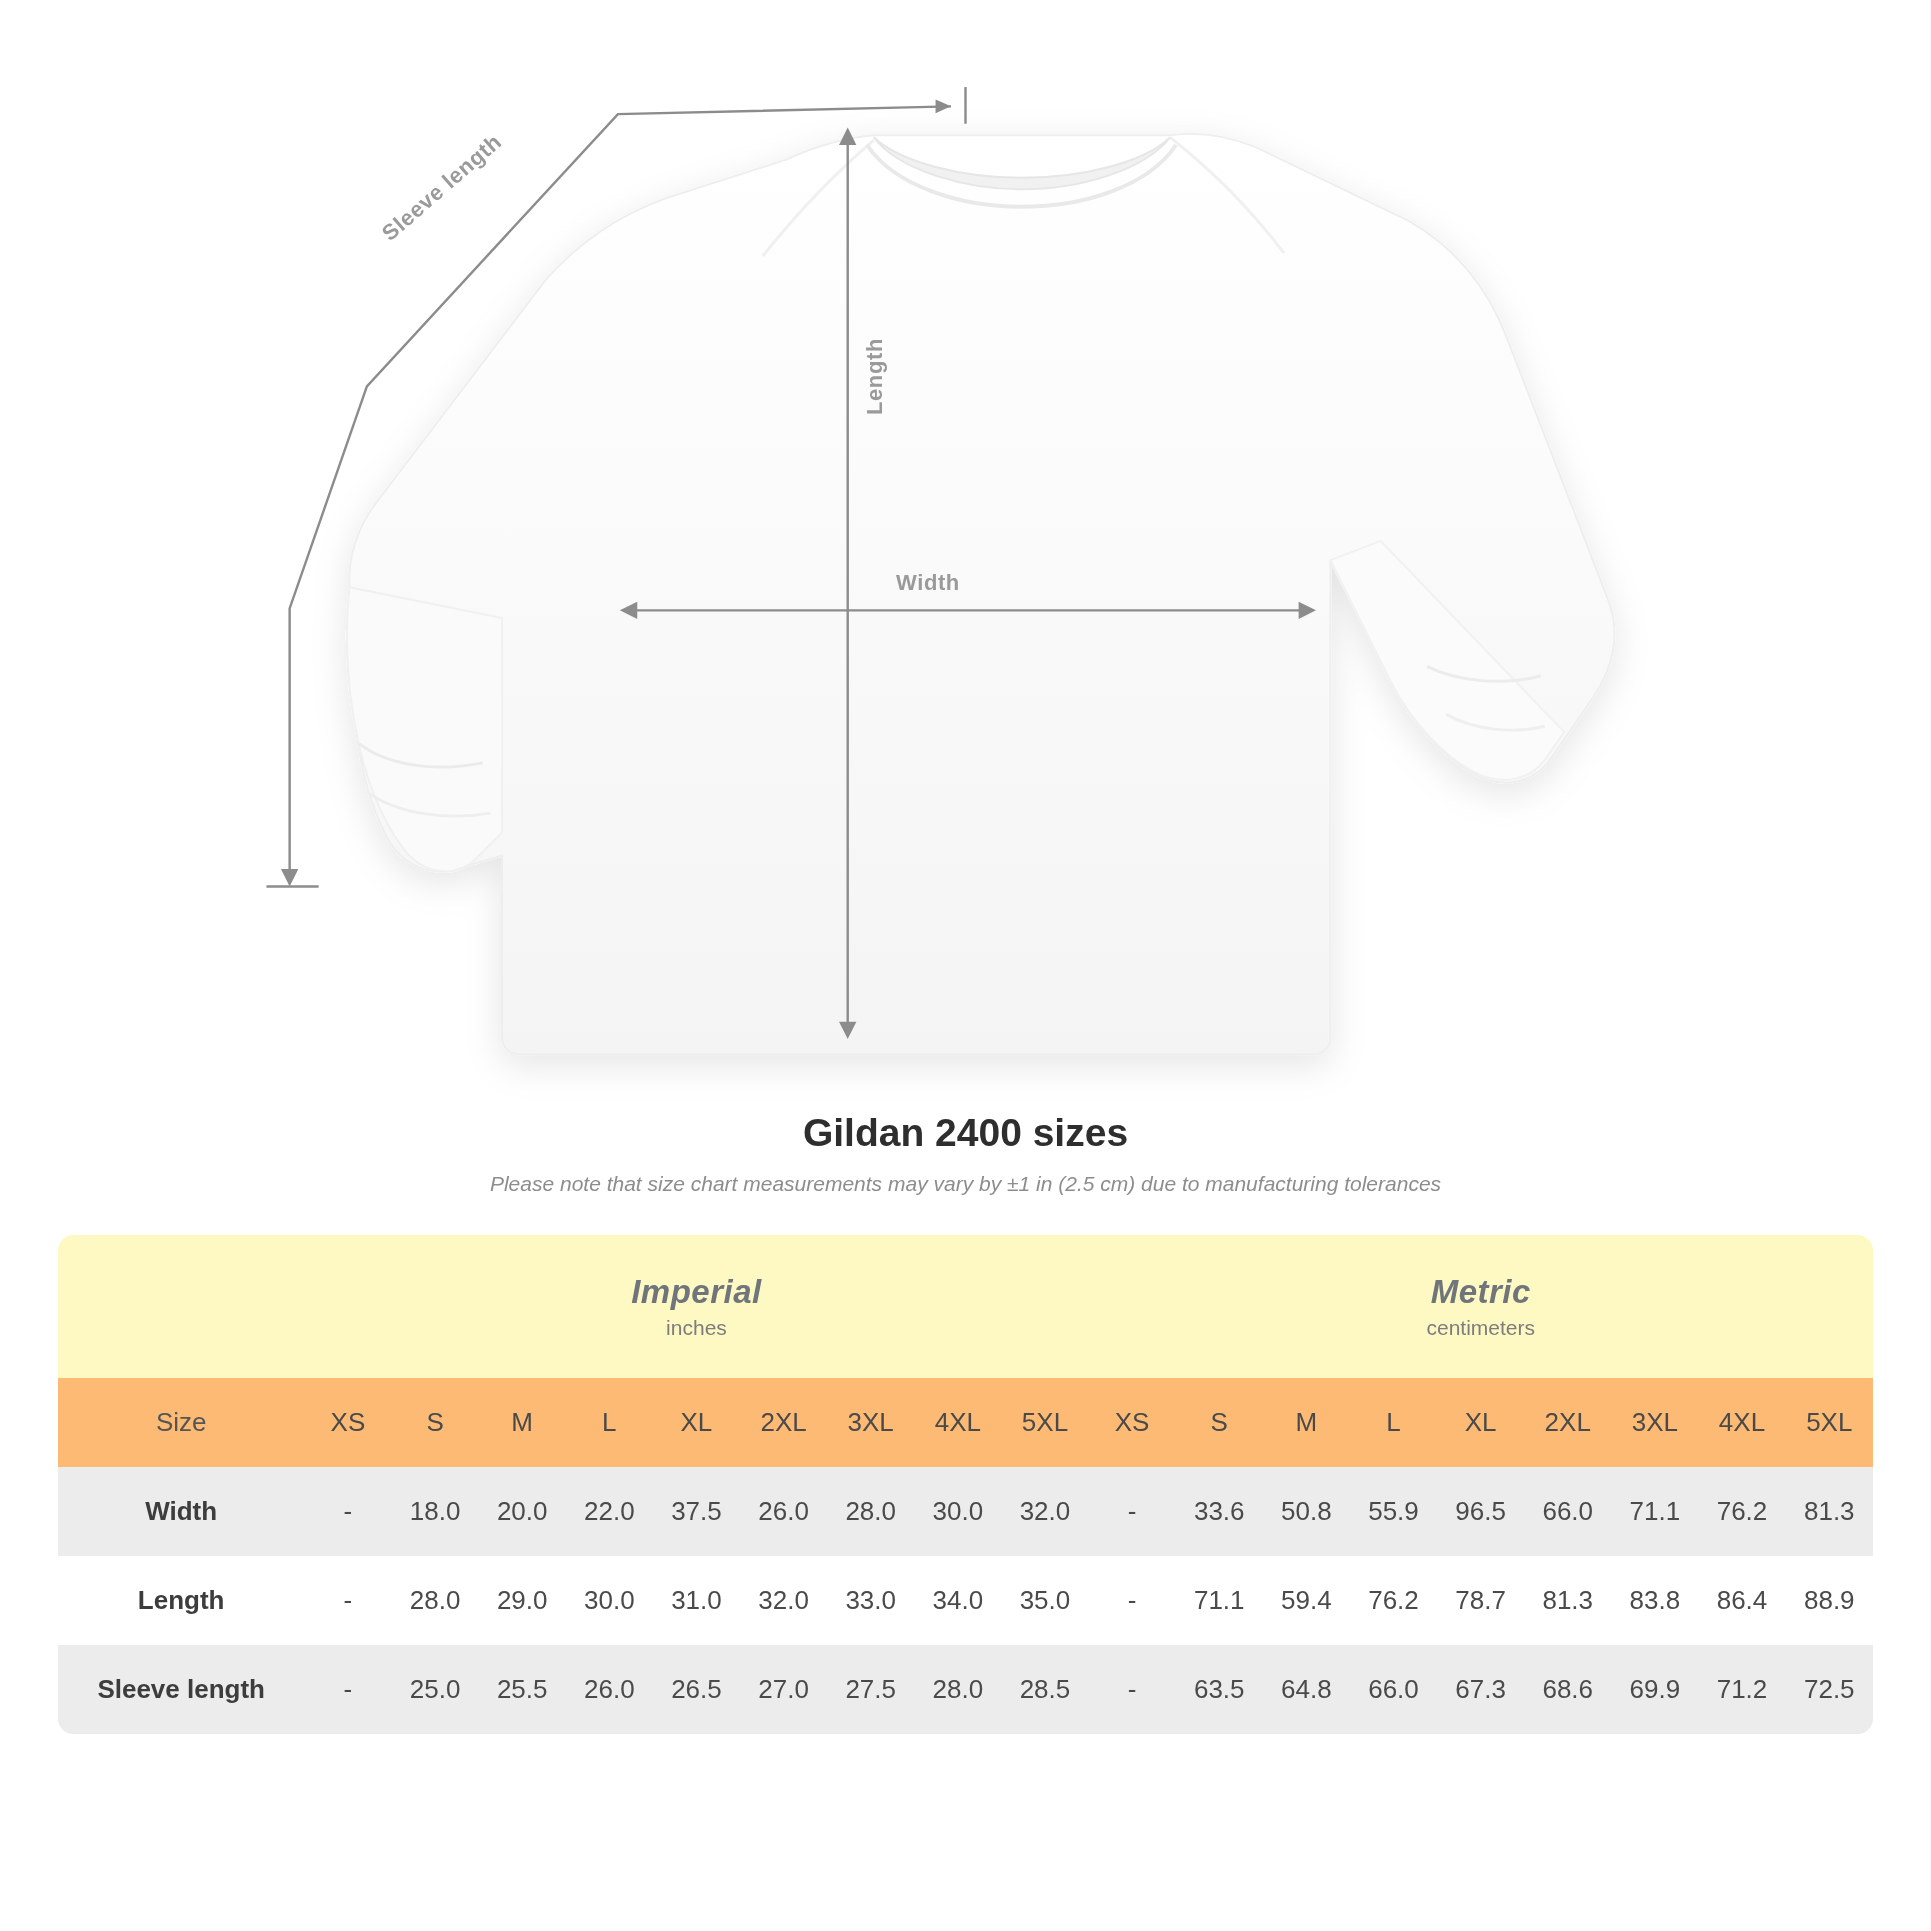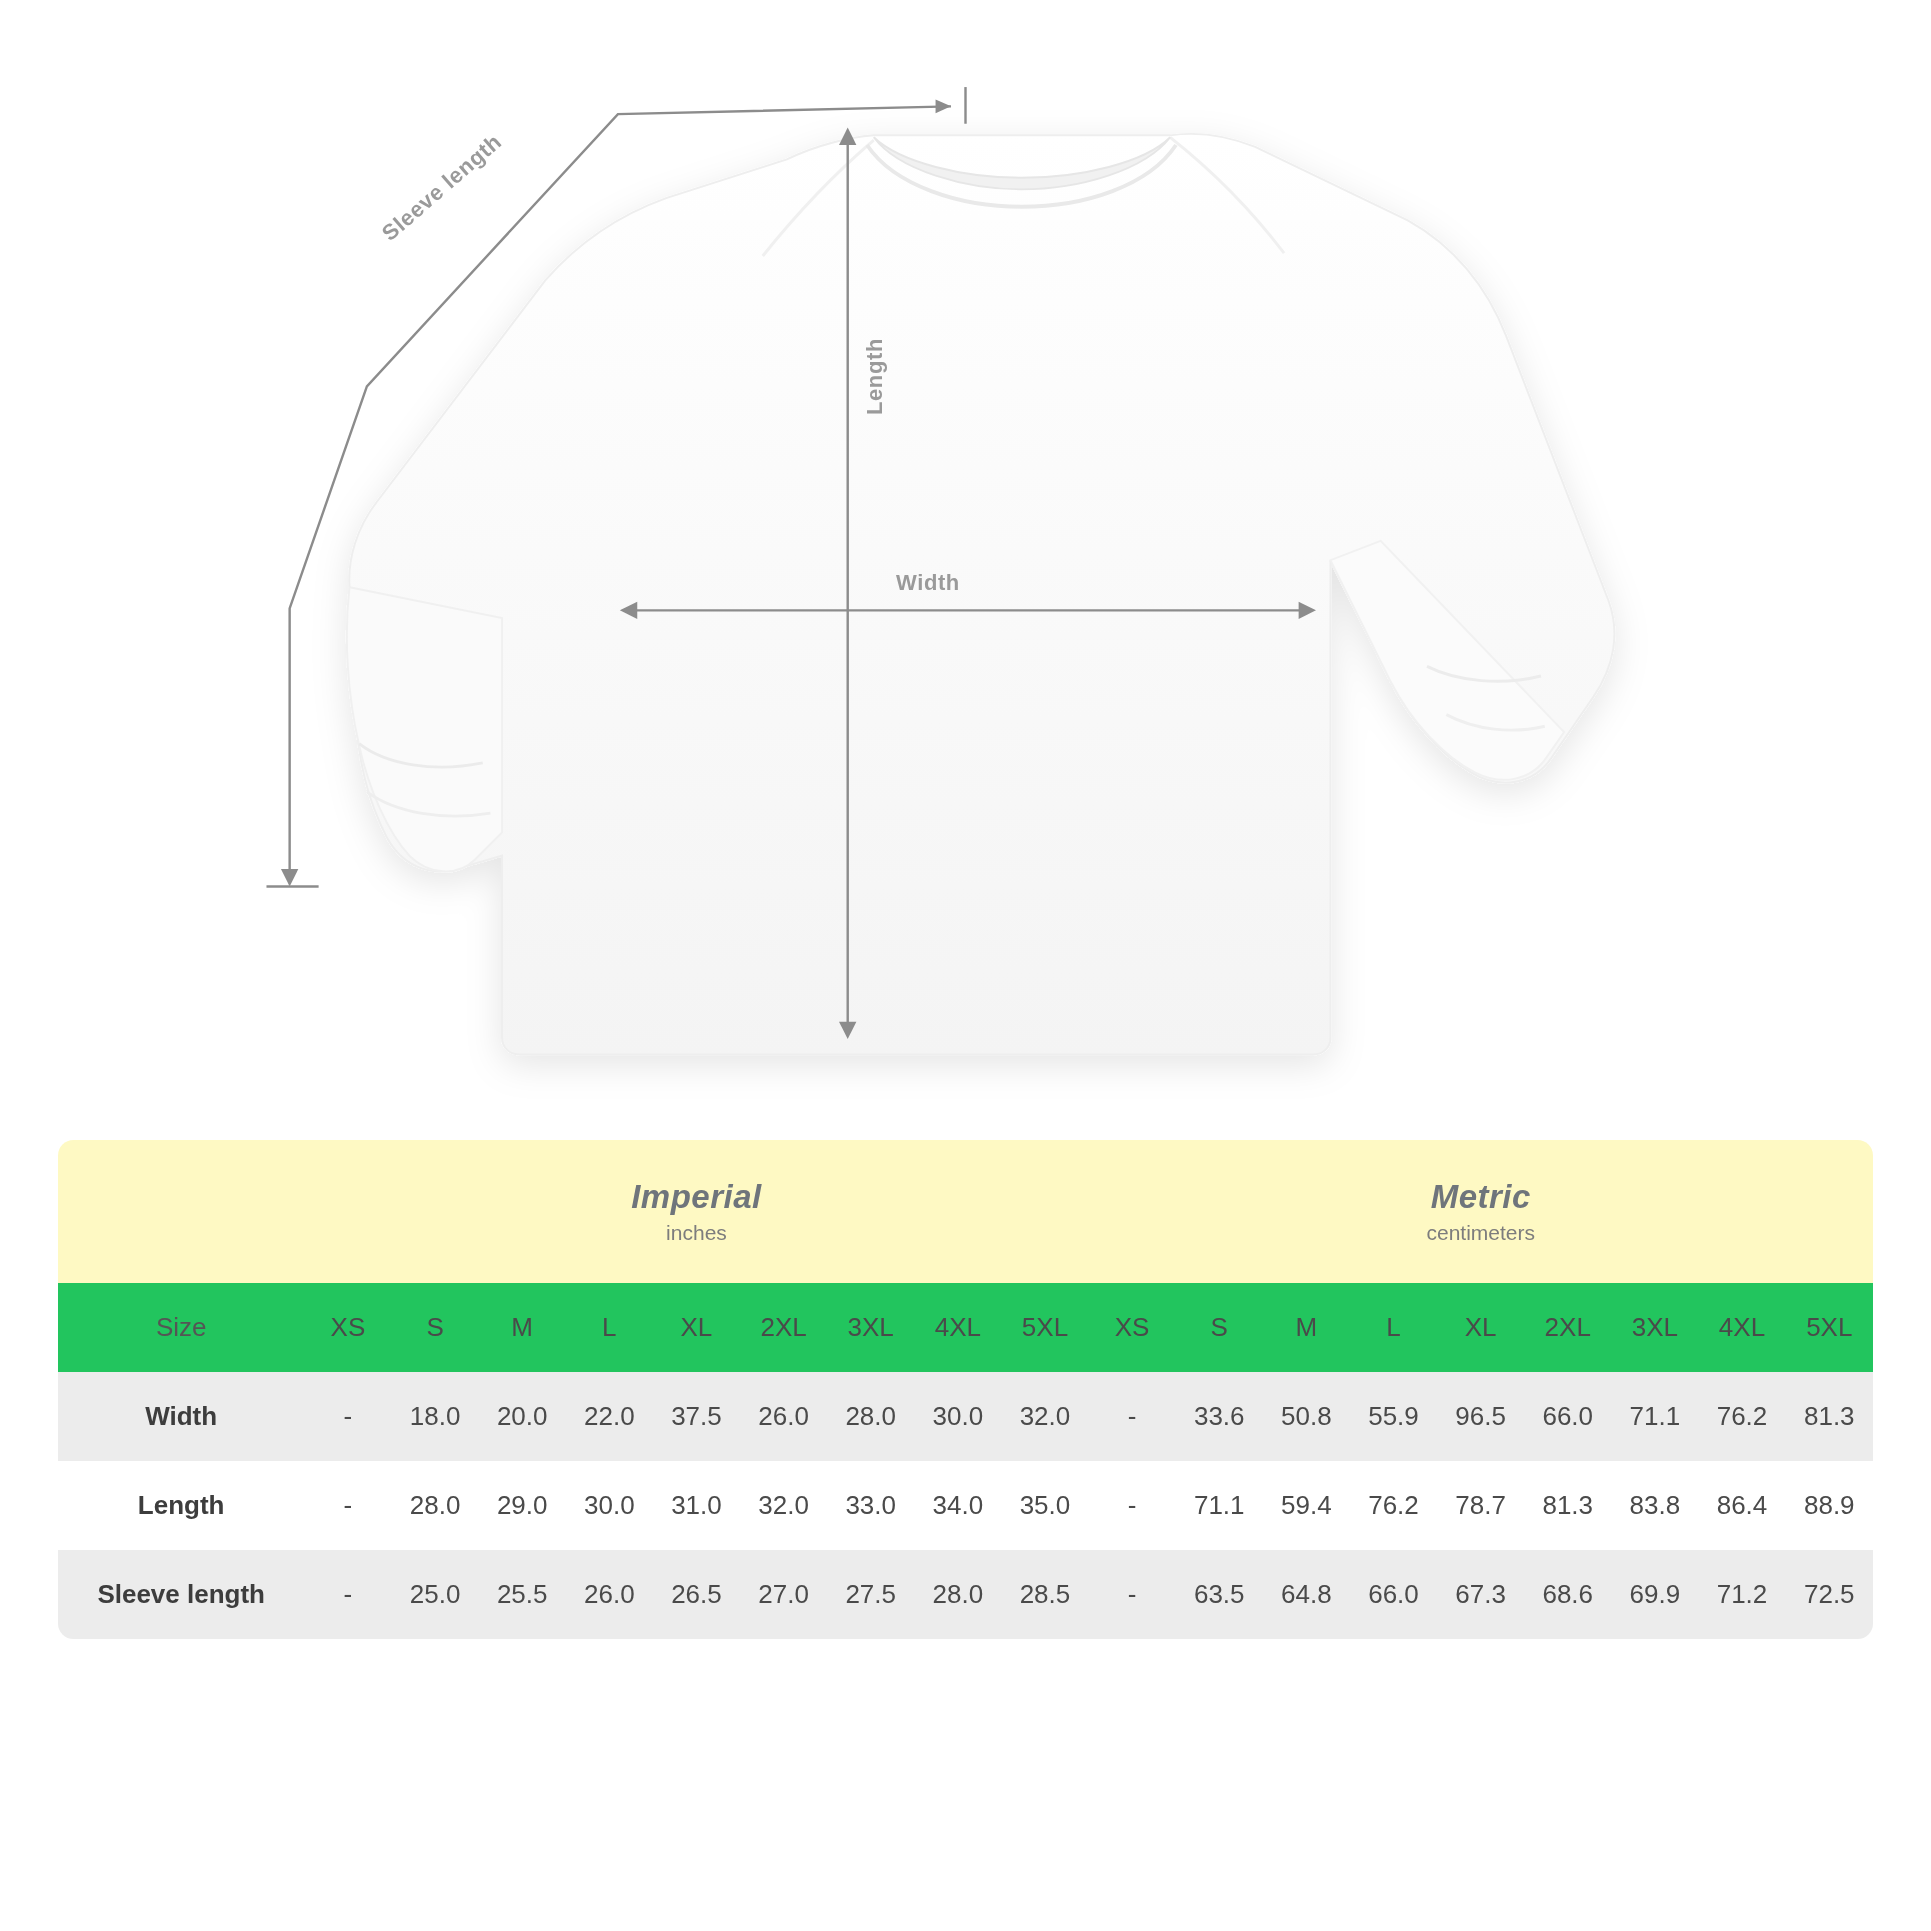--- a/index.html
+++ b/index.html
@@ -119,21 +119,21 @@
   }
   .unit-row td:first-child {
     border-top-left-radius: 15.4px;
   }
   .unit-row td:last-child {
     border-top-right-radius: 15.4px;
   }
 
   .head-row td {
     height: 89px;
-    background: #22c55e;
+    background: #fdba74;
     font-weight: bold;
     color: #4a4a4a;
     font-size: 26px;
   }
   .head-row td.rowhead {
     color: #555;
   }
 
   .data-row td {
     height: 89px;
@@ -244,20 +244,24 @@
         <path d="M642 632 l 18 -9 l 0 18 z" fill="#8c8c8c" stroke="none"></path>
         <path d="M1363 632 l -18 -9 l 0 18 z" fill="#8c8c8c" stroke="none"></path>
       </g>
     </svg>
 
     <div class="dim-label label-sleeve">Sleeve length</div>
     <div class="dim-label label-length">Length</div>
     <div class="dim-label label-width">Width</div>
   </div>
 
+  <div class="title-block">
+    <h1 class="chart-title">Gildan 2400 sizes</h1>
+    <div class="chart-note">Please note that size chart measurements may vary by ±1 in (2.5 cm) due to manufacturing tolerances</div>
+  </div>
 
   <div class="table-wrap">
     <table class="size-table">
       <colgroup>
         <col class="rowhead-col">
         <col class="datacol">
           <col class="datacol">
           <col class="datacol">
           <col class="datacol">
           <col class="datacol">

